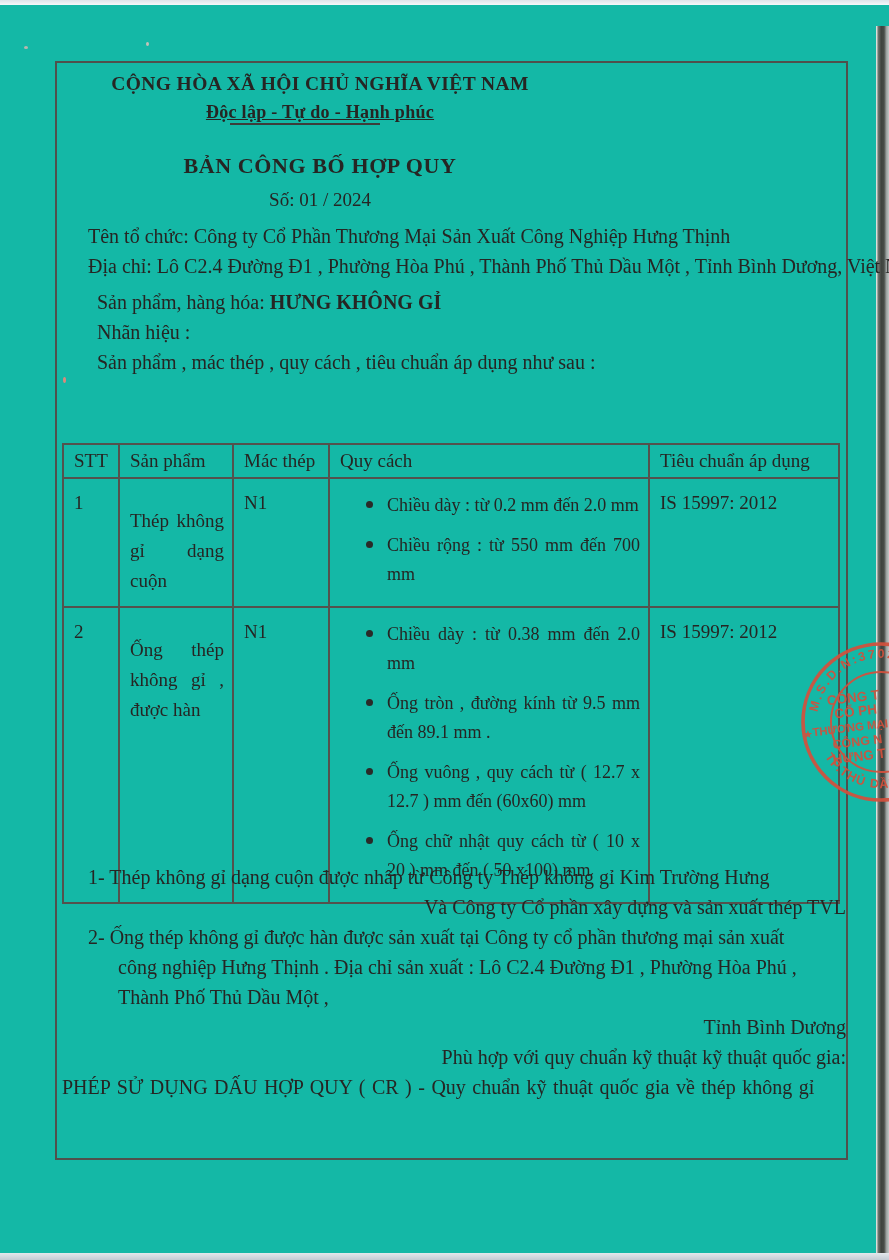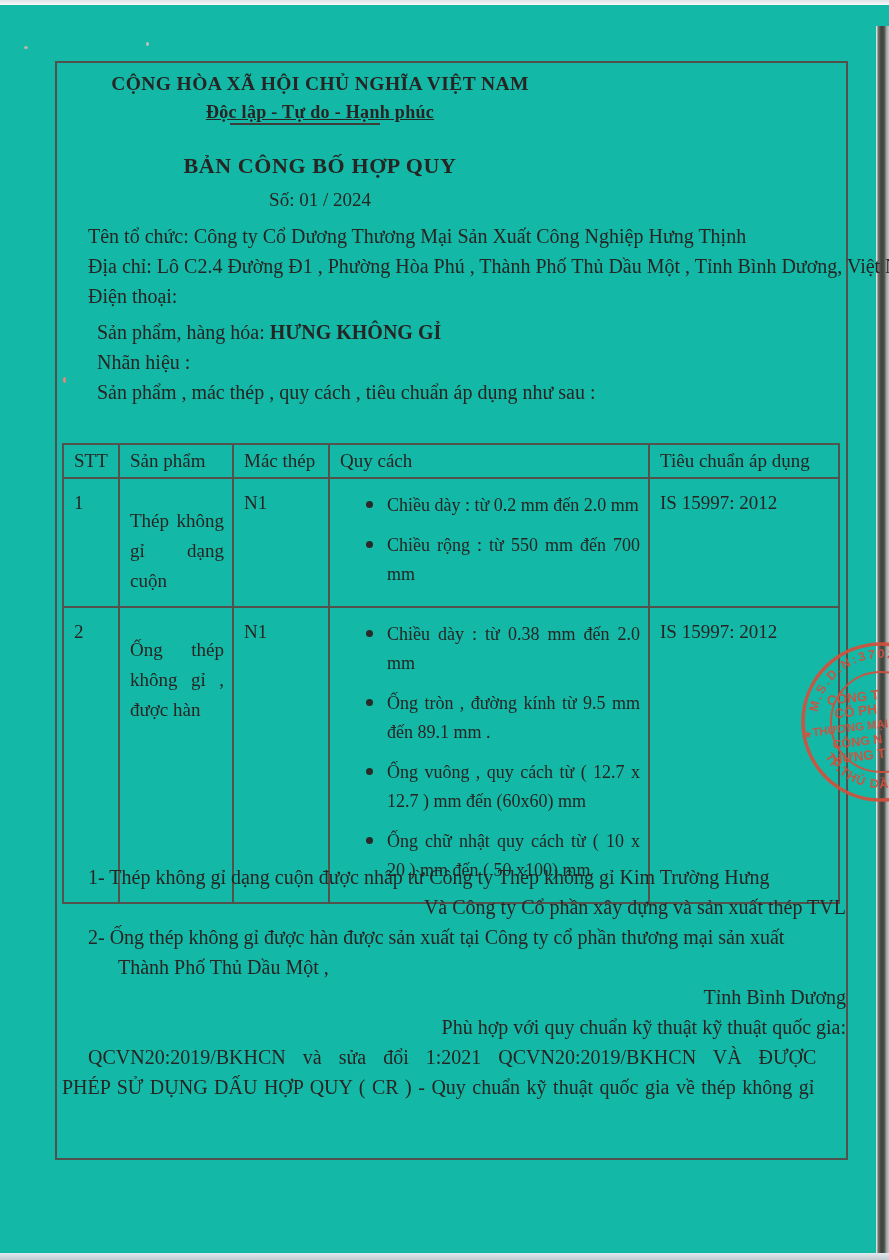--- a/index.html
+++ b/index.html
@@ -92,23 +92,22 @@
 
     <div class="doc-header">
       <div class="national-title">CỘNG HÒA XÃ HỘI CHỦ NGHĨA VIỆT NAM</div>
       <div class="motto">Độc lập - Tự do - Hạnh phúc</div>
       <div class="doc-title">BẢN CÔNG BỐ HỢP QUY</div>
       <div class="doc-number">Số: 01 / 2024</div>
     </div>
     <div class="motto-underline"></div>
 
     <div class="info">
-      <div class="ln">Tên tổ chức: Công ty Cổ Dương Thương Mại Sản Xuất Công Nghiệp Hưng Thịnh</div>
+      <div class="ln">Tên tổ chức: Công ty Cổ Phần Thương Mại Sản Xuất Công Nghiệp Hưng Thịnh</div>
       <div class="ln address">Địa chỉ: Lô C2.4 Đường Đ1 , Phường Hòa Phú , Thành Phố Thủ Dầu Một , Tỉnh Bình Dương, Việt Nam</div>
-      <div class="ln">Điện thoại:</div>
       <div class="sub">
         <div class="ln"><span>Sản phẩm, hàng hóa: </span><span class="bold">HƯNG KHÔNG GỈ</span></div>
         <div class="ln">Nhãn hiệu :</div>
         <div class="ln">Sản phẩm , mác thép , quy cách , tiêu chuẩn áp dụng như sau :</div>
       </div>
     </div>
 
     <table class="spec-table">
       <colgroup>
           <col class="c-stt">
@@ -165,24 +164,24 @@
         </td>
         <td class="standard-cell">IS 15997: 2012</td>
       </tr>
     </tbody>
       </table>
 
     <div class="notes">
       <div class="note ind-a">1- Thép không gỉ dạng cuộn được nhâp từ Công ty Thép không gỉ Kim Trường Hưng</div>
       <div class="note ind-b">Và Công ty Cổ phần xây dựng và sản xuất thép TVL</div>
       <div class="note ind-a">2- Ống thép không gỉ được hàn được sản xuất tại Công ty cổ phần thương mại sản xuất</div>
+      <div class="note ind-c">công nghiệp Hưng Thịnh . Địa chỉ sản xuất : Lô C2.4 Đường Đ1 , Phường Hòa Phú ,</div>
       <div class="note ind-c">Thành Phố Thủ Dầu Một ,</div>
       <div class="note ind-b">Tỉnh Bình Dương</div>
       <div class="note ind-a gap-s">Phù hợp với quy chuẩn kỹ thuật kỹ thuật quốc gia:</div>
-      <div class="note ind-a sp-wide">QCVN20:2019/BKHCN và sửa đổi 1:2021 QCVN20:2019/BKHCN VÀ ĐƯỢC</div>
       <div class="note ind-d sp-slight">PHÉP SỬ DỤNG DẤU HỢP QUY ( CR ) -  Quy chuẩn kỹ thuật quốc gia về thép không gỉ</div>
     </div>
   </div>
 
   <svg class="stamp" viewBox="0 0 200 200">
     <defs>
       <path id="arcTop" d="M 36.2 94.4 A 64 64 0 0 1 163.0 88.9" fill="none"></path>
       <path id="arcBottom" d="M 42.8 133.0 A 66 66 0 0 0 157.2 133.0" fill="none"></path>
     </defs>
     <circle cx="100" cy="100" r="78" fill="none" stroke="#d4503c" stroke-width="3.6"></circle>

